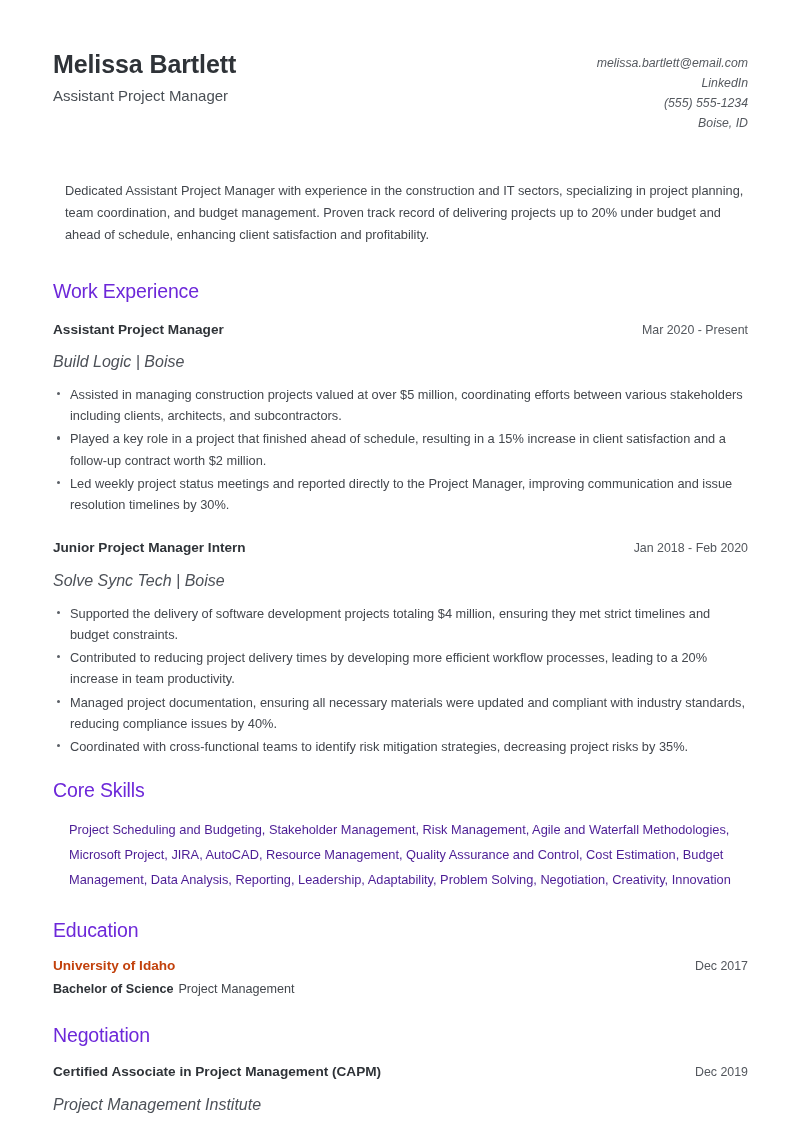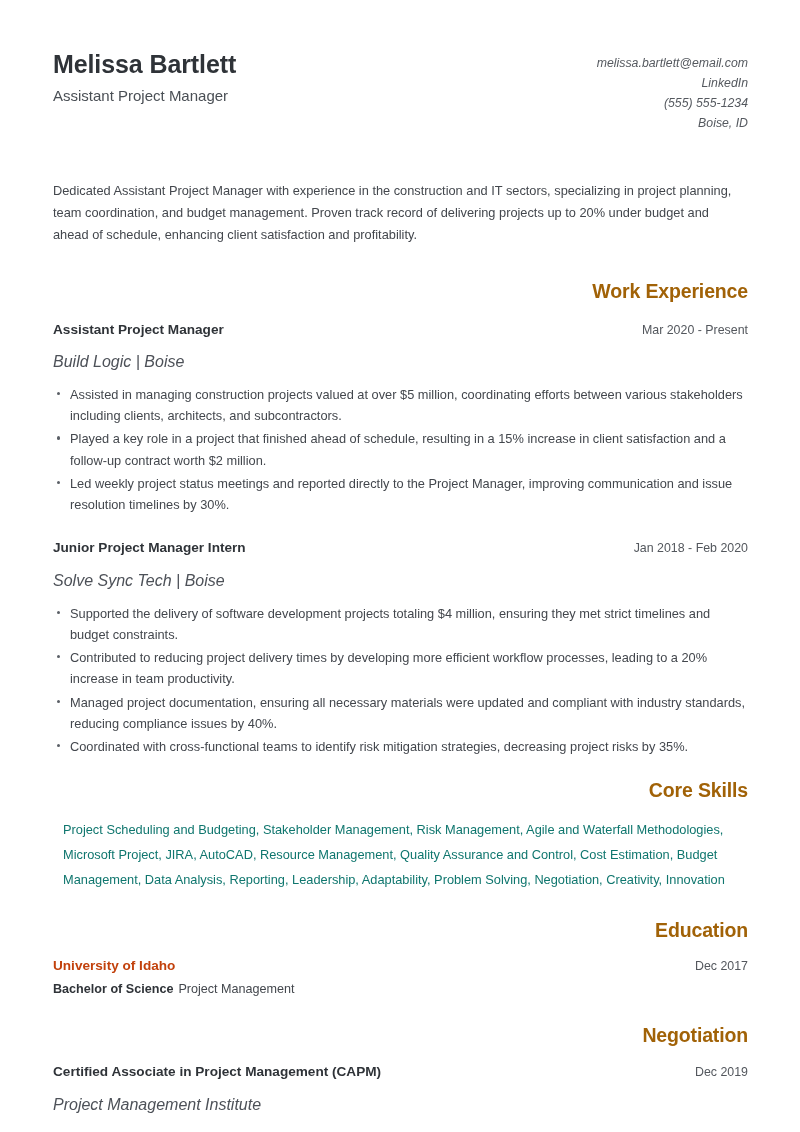--- a/index.html
+++ b/index.html
@@ -54,33 +54,32 @@
     line-height: 1.62;
     padding-top: 8px;
   }
   .contact div { white-space: nowrap; }
 
   
   .summary {
     font-size: 12.8px;
     line-height: 1.72;
     color: #43474d;
-    margin: 0 0 34px 0;
+    margin: 0 0 34px 12px;
     max-width: 700px;
   }
 
   
   .section { margin-bottom: 2px; }
   .section-title {
     font-size: 19.5px;
-    font-weight: bold;
-    color: #a16207;
+    font-weight: normal;
+    color: #6d28d9;
     letter-spacing: -0.15px;
     margin: 0 0 18px 0;
-    text-align: right;
   }
   .section-title.tight { margin-bottom: 16px; }
 
   .entry { margin-bottom: 17px; }
   .entry-head {
     display: flex;
     justify-content: space-between;
     align-items: baseline;
   }
   .entry-role {
@@ -124,23 +123,23 @@
     width: 3.4px;
     height: 3.4px;
     border-radius: 50%;
     background: #5a5f66;
   }
 
   
   .skills-text {
     font-size: 12.8px;
     line-height: 1.95;
-    color: #0f766e;
+    color: #4c1d95;
     max-width: 690px;
-    margin: 10px;
+    margin: 16px;
   }
 
   
   .edu-school {
     font-size: 13.6px;
     font-weight: bold;
     color: #c2410c;
   }
   .edu-degree-line {
     font-size: 12.6px;

